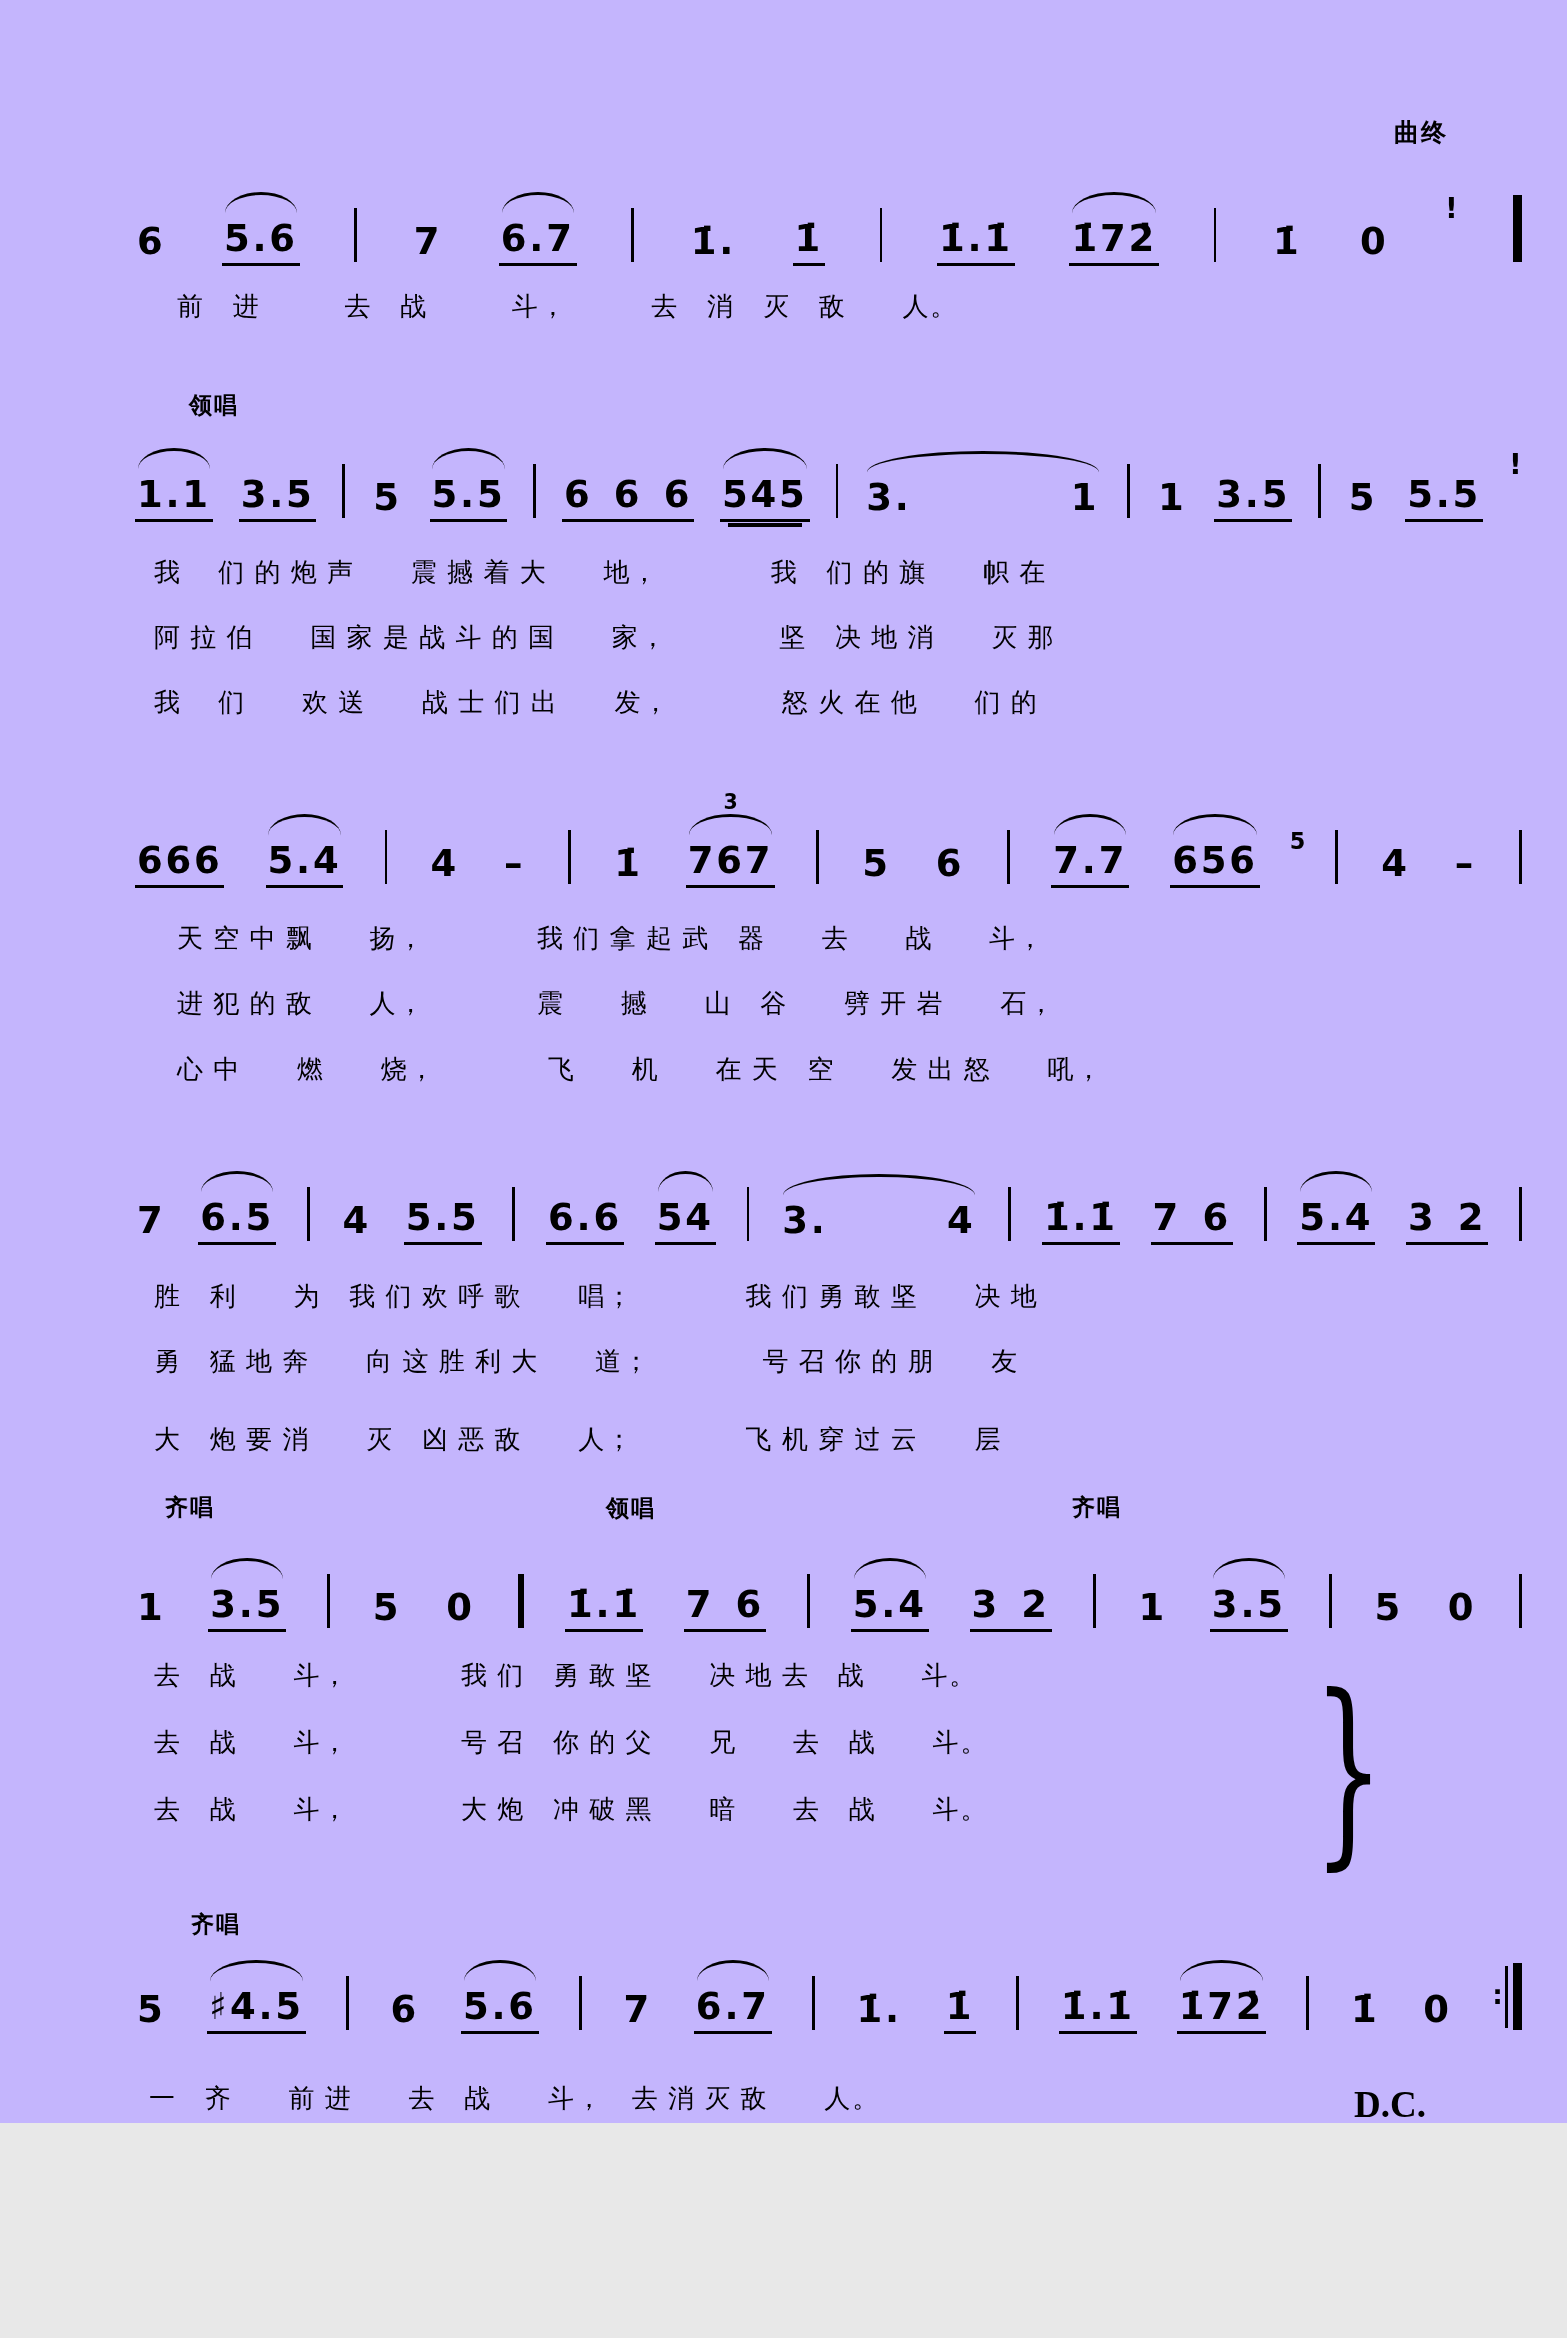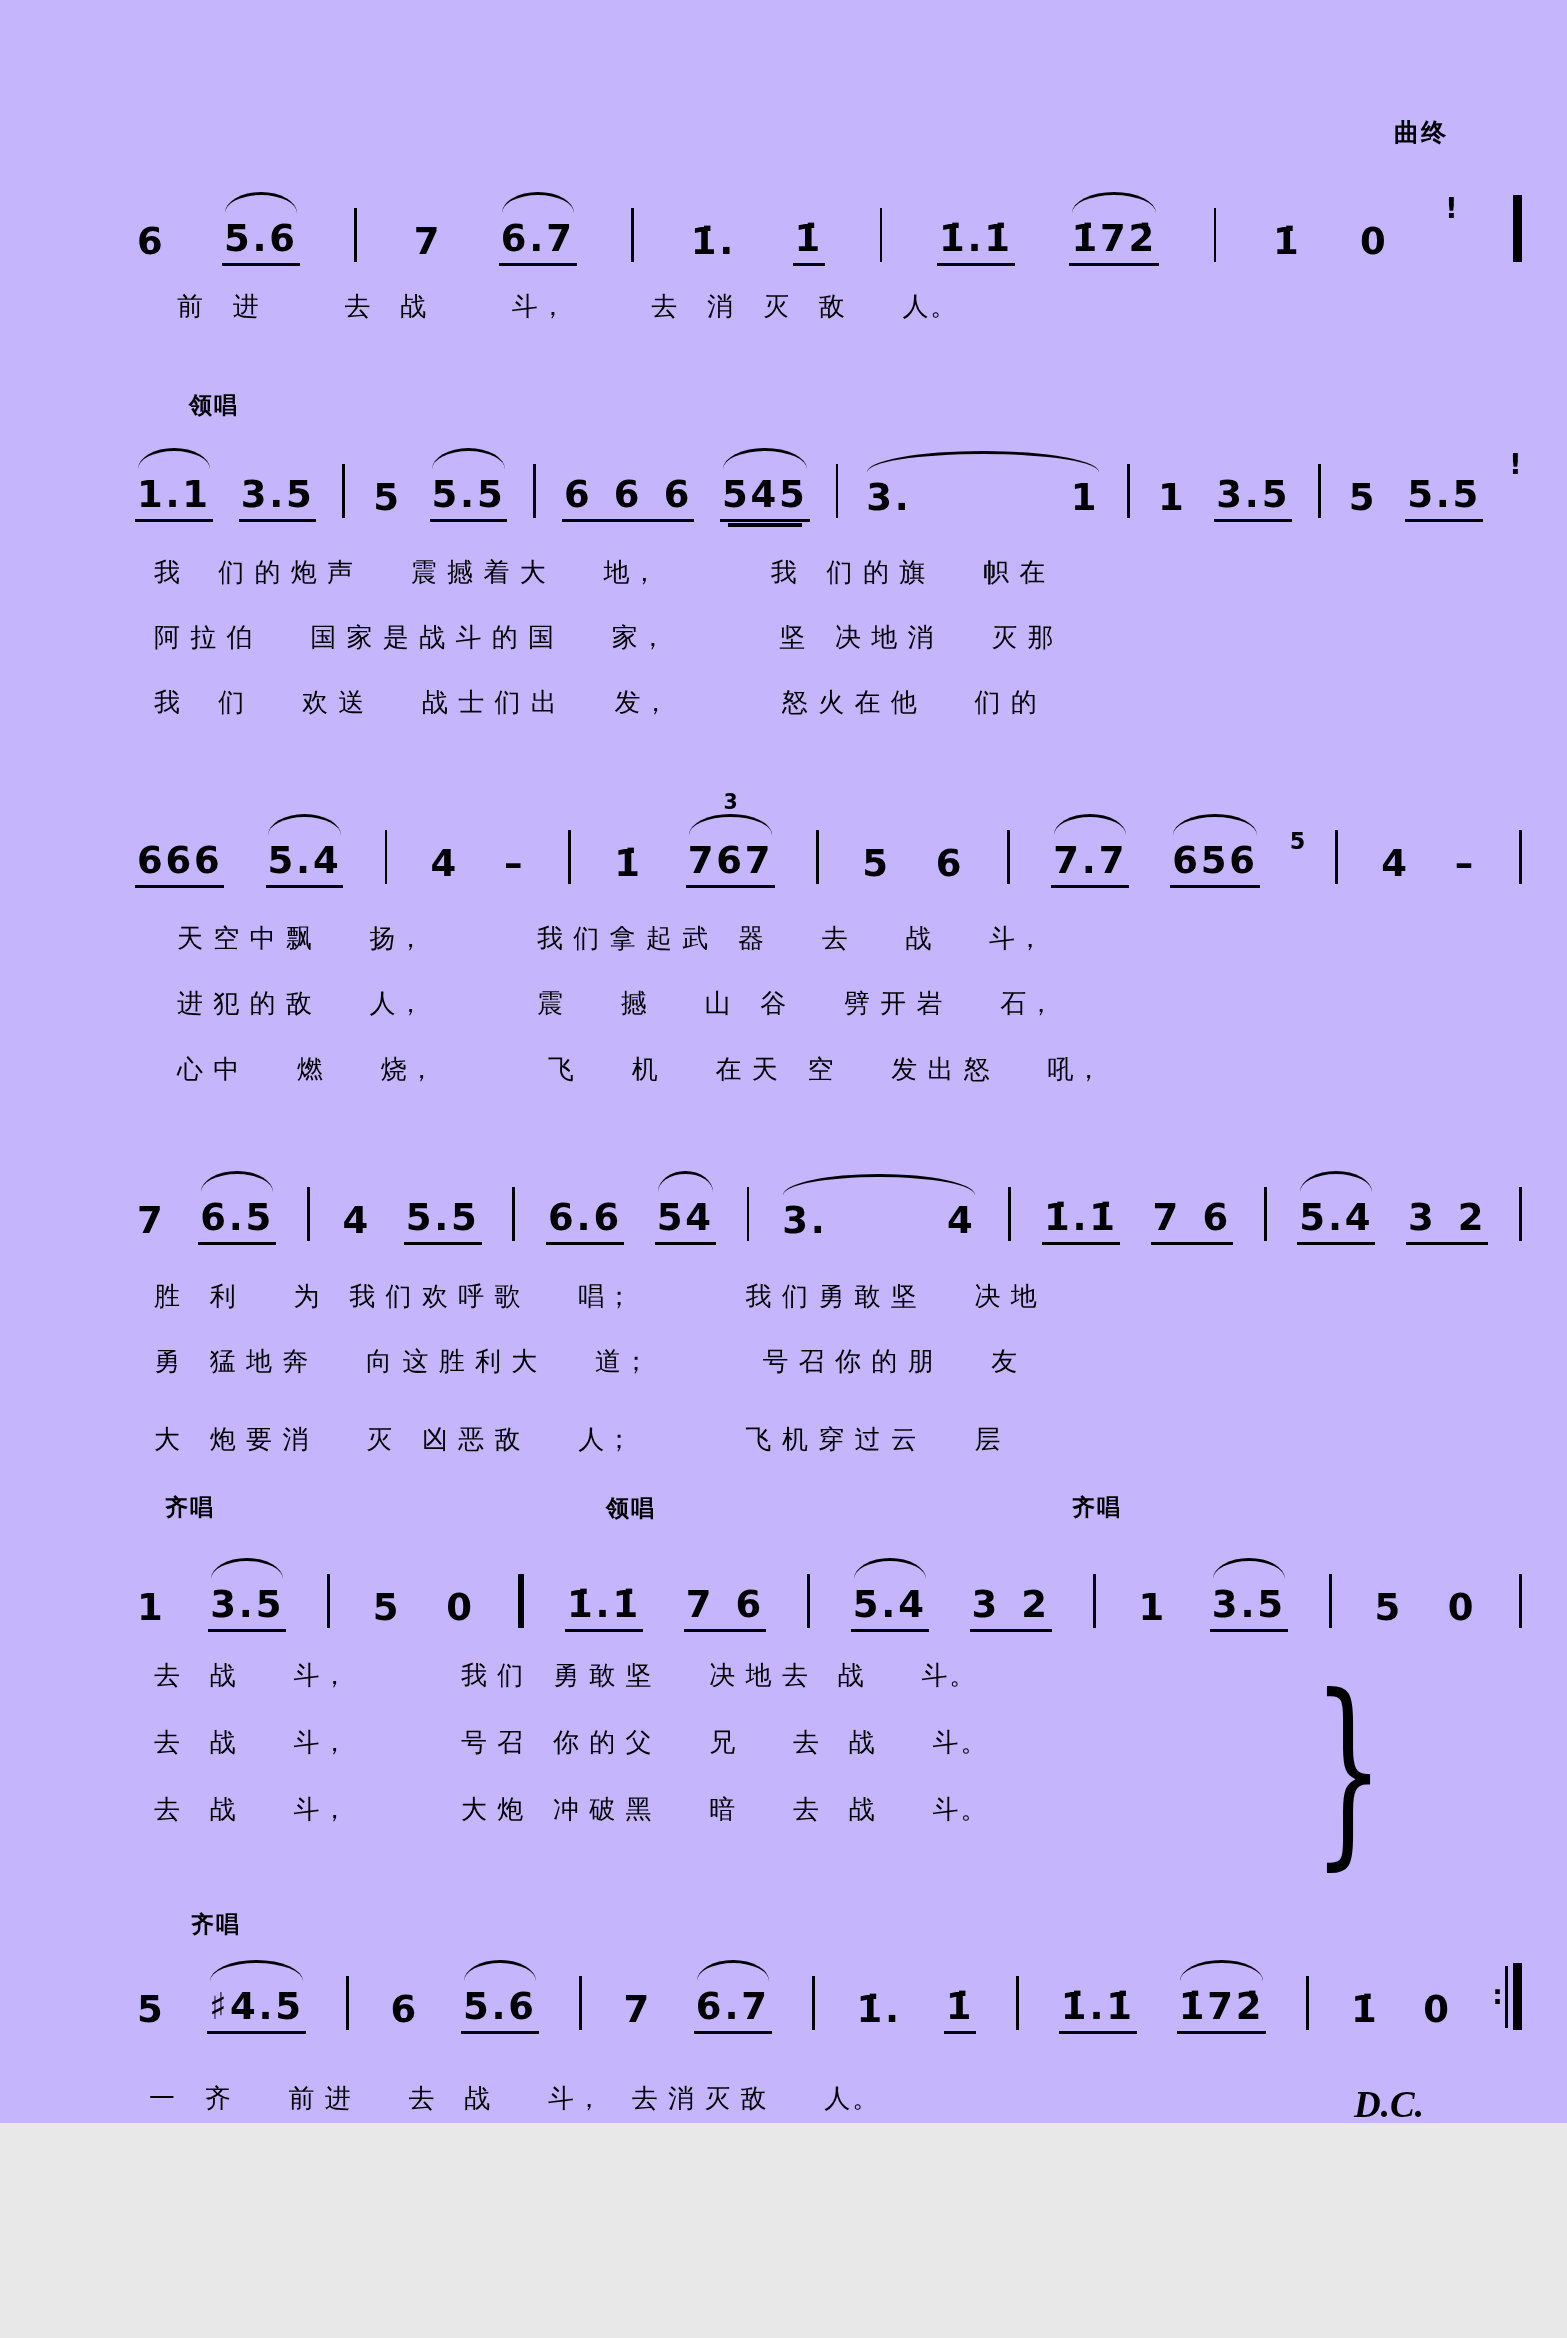--- a/index.html
+++ b/index.html
@@ -43,21 +43,21 @@
        font-weight:bold;font-size:25px;letter-spacing:1.9px;}
   #tag-end{left:1394px;top:116px;}
   #tag-lead1{left:189px;top:390px;font-size:23px;}
   #tag-uni1{left:165px;top:1492px;font-size:23px;}
   #tag-lead2{left:606px;top:1493px;font-size:23px;}
   #tag-uni2{left:1072px;top:1492px;font-size:23px;}
   #tag-uni3{left:191px;top:1909px;font-size:23px;}
   #brace{position:absolute;left:1313px;top:1652px;font-size:203px;font-weight:400;
          transform:scaleX(.55);transform-origin:left top;
          font-family:"DejaVu Serif",serif;}
-  #dc{position:absolute;left:1354px;top:2083px;font-style:italic;font-weight:bold;font-size:37px;}
+  #dc{position:absolute;left:1354px;top:2083px;font-weight:bold;font-size:37px;}
   #pagenum{position:absolute;left:1204px;top:2208px;font-size:35px;font-weight:bold;letter-spacing:2.8px;margin-top:20px;}
 </style>
 </head>
 <body>
 
 <div class="page">
 
   <div class="tag" id="tag-end">曲终</div>
 
   <div class="system" id="sys1">

